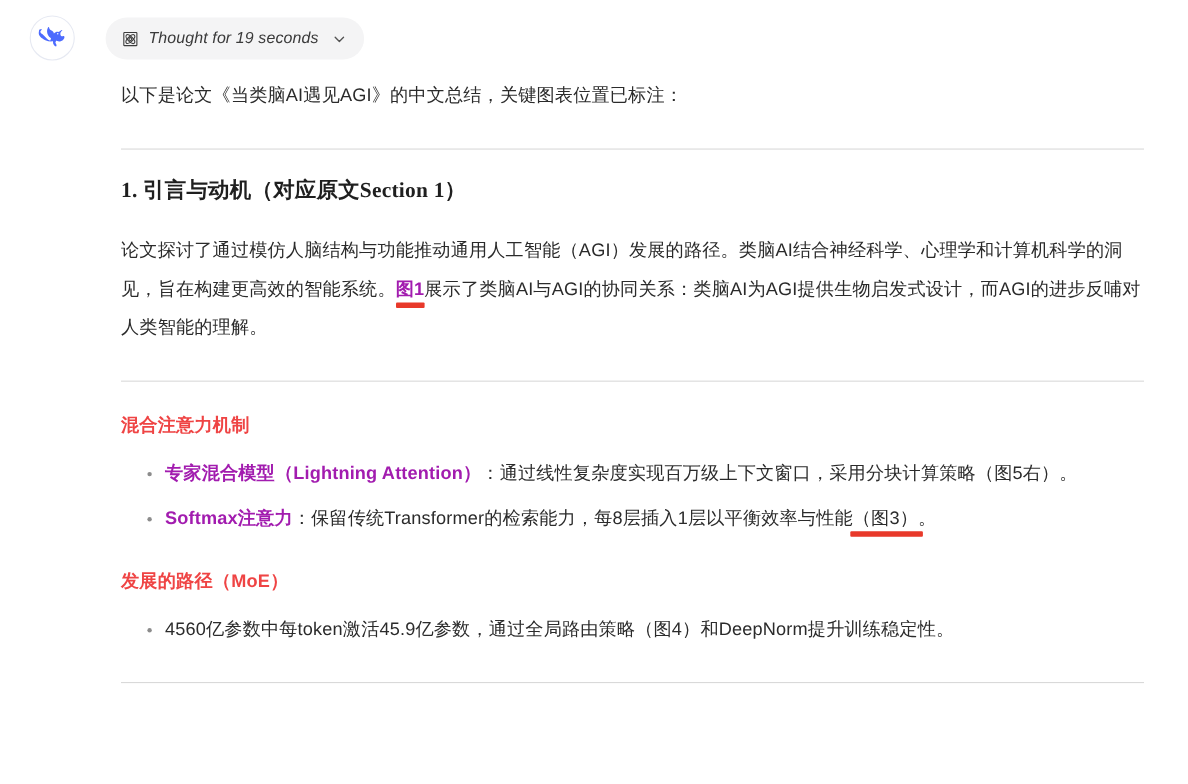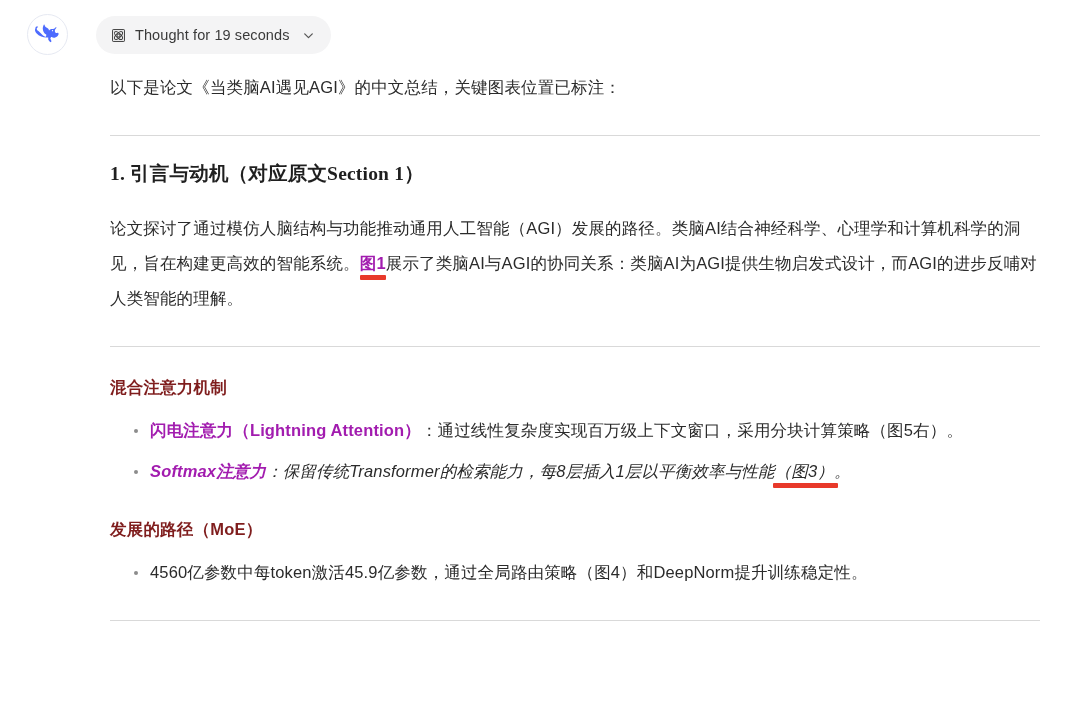--- a/index.html
+++ b/index.html
@@ -60,20 +60,21 @@
     align-items: center;
     justify-content: center;
     color: #3d3d3d;
     flex: 0 0 auto;
   }
   .thought-chip .thought-label {
     font-size: 14.5px;
     color: #3a3a3a;
     letter-spacing: 0.1px;
     white-space: nowrap;
+    font-style: italic;
   }
   .thought-chip .chevron {
     width: 13px;
     height: 13px;
     margin-left: 3px;
     color: #555;
     display: inline-flex;
     align-items: center;
     justify-content: center;
     flex: 0 0 auto;
@@ -111,40 +112,40 @@
     color: #1f1f1f;
     margin: 23px 0 0 0;
     line-height: 30px;
     letter-spacing: 0.2px;
     font-family: Liberation Serif, serif;
   }
 
   h3.sub-heading {
     font-size: 16.5px;
     font-weight: 700;
-    color: #7f1d1d;
+    color: #ef4444;
     margin: 26px 0 0 0;
     line-height: 28px;
     letter-spacing: 0.2px;
   }
 
   ul.bullets {
     margin: 12px 0 0 0;
     padding: 0 0 0 24px;
     list-style: none;
   }
   ul.bullets li {
     position: relative;
     font-size: 16.5px;
     line-height: 35px;
     color: #2b2b2b;
     padding-left: 16px;
     letter-spacing: 0.15px;
   }
-  ul.bullets li + li { margin-top: 6px; font-style: italic; }
+  ul.bullets li + li { margin-top: 6px; }
   ul.bullets li::before {
     content: "";
     position: absolute;
     left: 0;
     top: 16px;
     width: 4px;
     height: 4px;
     border-radius: 50%;
     background: #8c8c8c;
   }
@@ -210,21 +211,21 @@
     <h2 class="section-heading">1. 引言与动机（对应原文Section 1）</h2>
 
     <p class="para paragraph-block"><span>论文探讨了通过模仿人脑结构与功能推动通用人工智能（AGI）发展的路径。类脑AI结合神经科学、心理学和计算机科学的洞见，旨在构建更高效的智能系统。</span><b class="mark-underline">图1</b><span>展示了类脑AI与AGI的协同关系：类脑AI为AGI提供生物启发式设计，而AGI的进步反哺对人类智能的理解。</span></p>
 
     <hr class="divider">
 
 
     <h3 class="sub-heading">混合注意力机制</h3>
 
     <ul class="bullets">
-      <li><b>闪电注意力（Lightning Attention）</b><span>：通过线性复杂度实现百万级上下文窗口，采用分块计算策略（图5右）。</span></li>
+      <li><b>专家混合模型（Lightning Attention）</b><span>：通过线性复杂度实现百万级上下文窗口，采用分块计算策略（图5右）。</span></li>
       <li><b>Softmax注意力</b><span>：保留传统Transformer的检索能力，每8层插入1层以平衡效率与性能</span><span class="mark-underline wide">（图3）</span><span>。</span></li>
     </ul>
 
     <h3 class="sub-heading">发展的路径（MoE）</h3>
 
     <ul class="bullets">
       <li><span>4560亿参数中每token激活45.9亿参数，通过全局路由策略（图4）和DeepNorm提升训练稳定性。</span></li>
     </ul>
 
     <hr class="divider">

